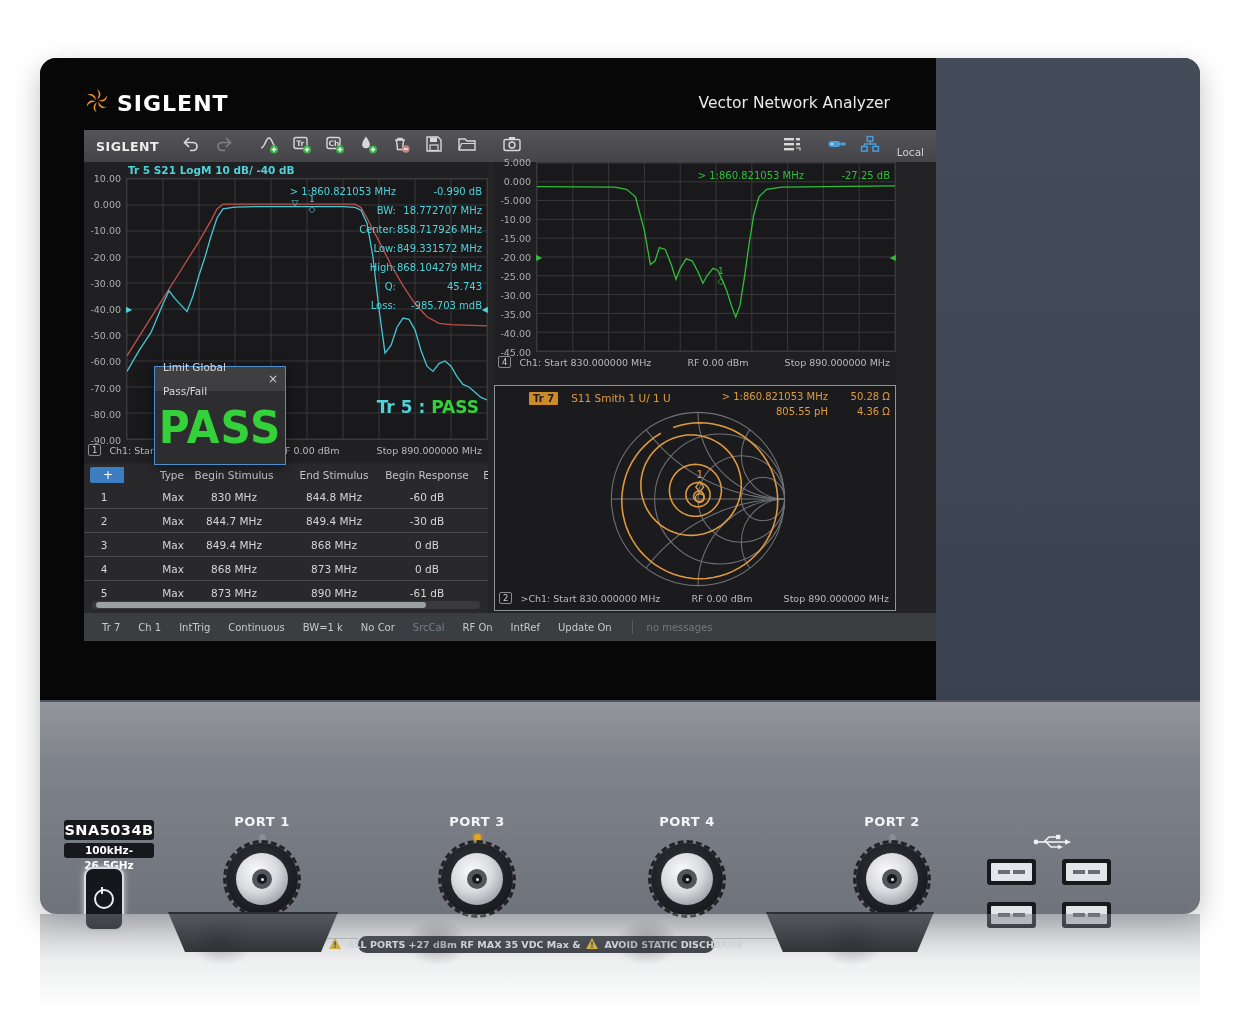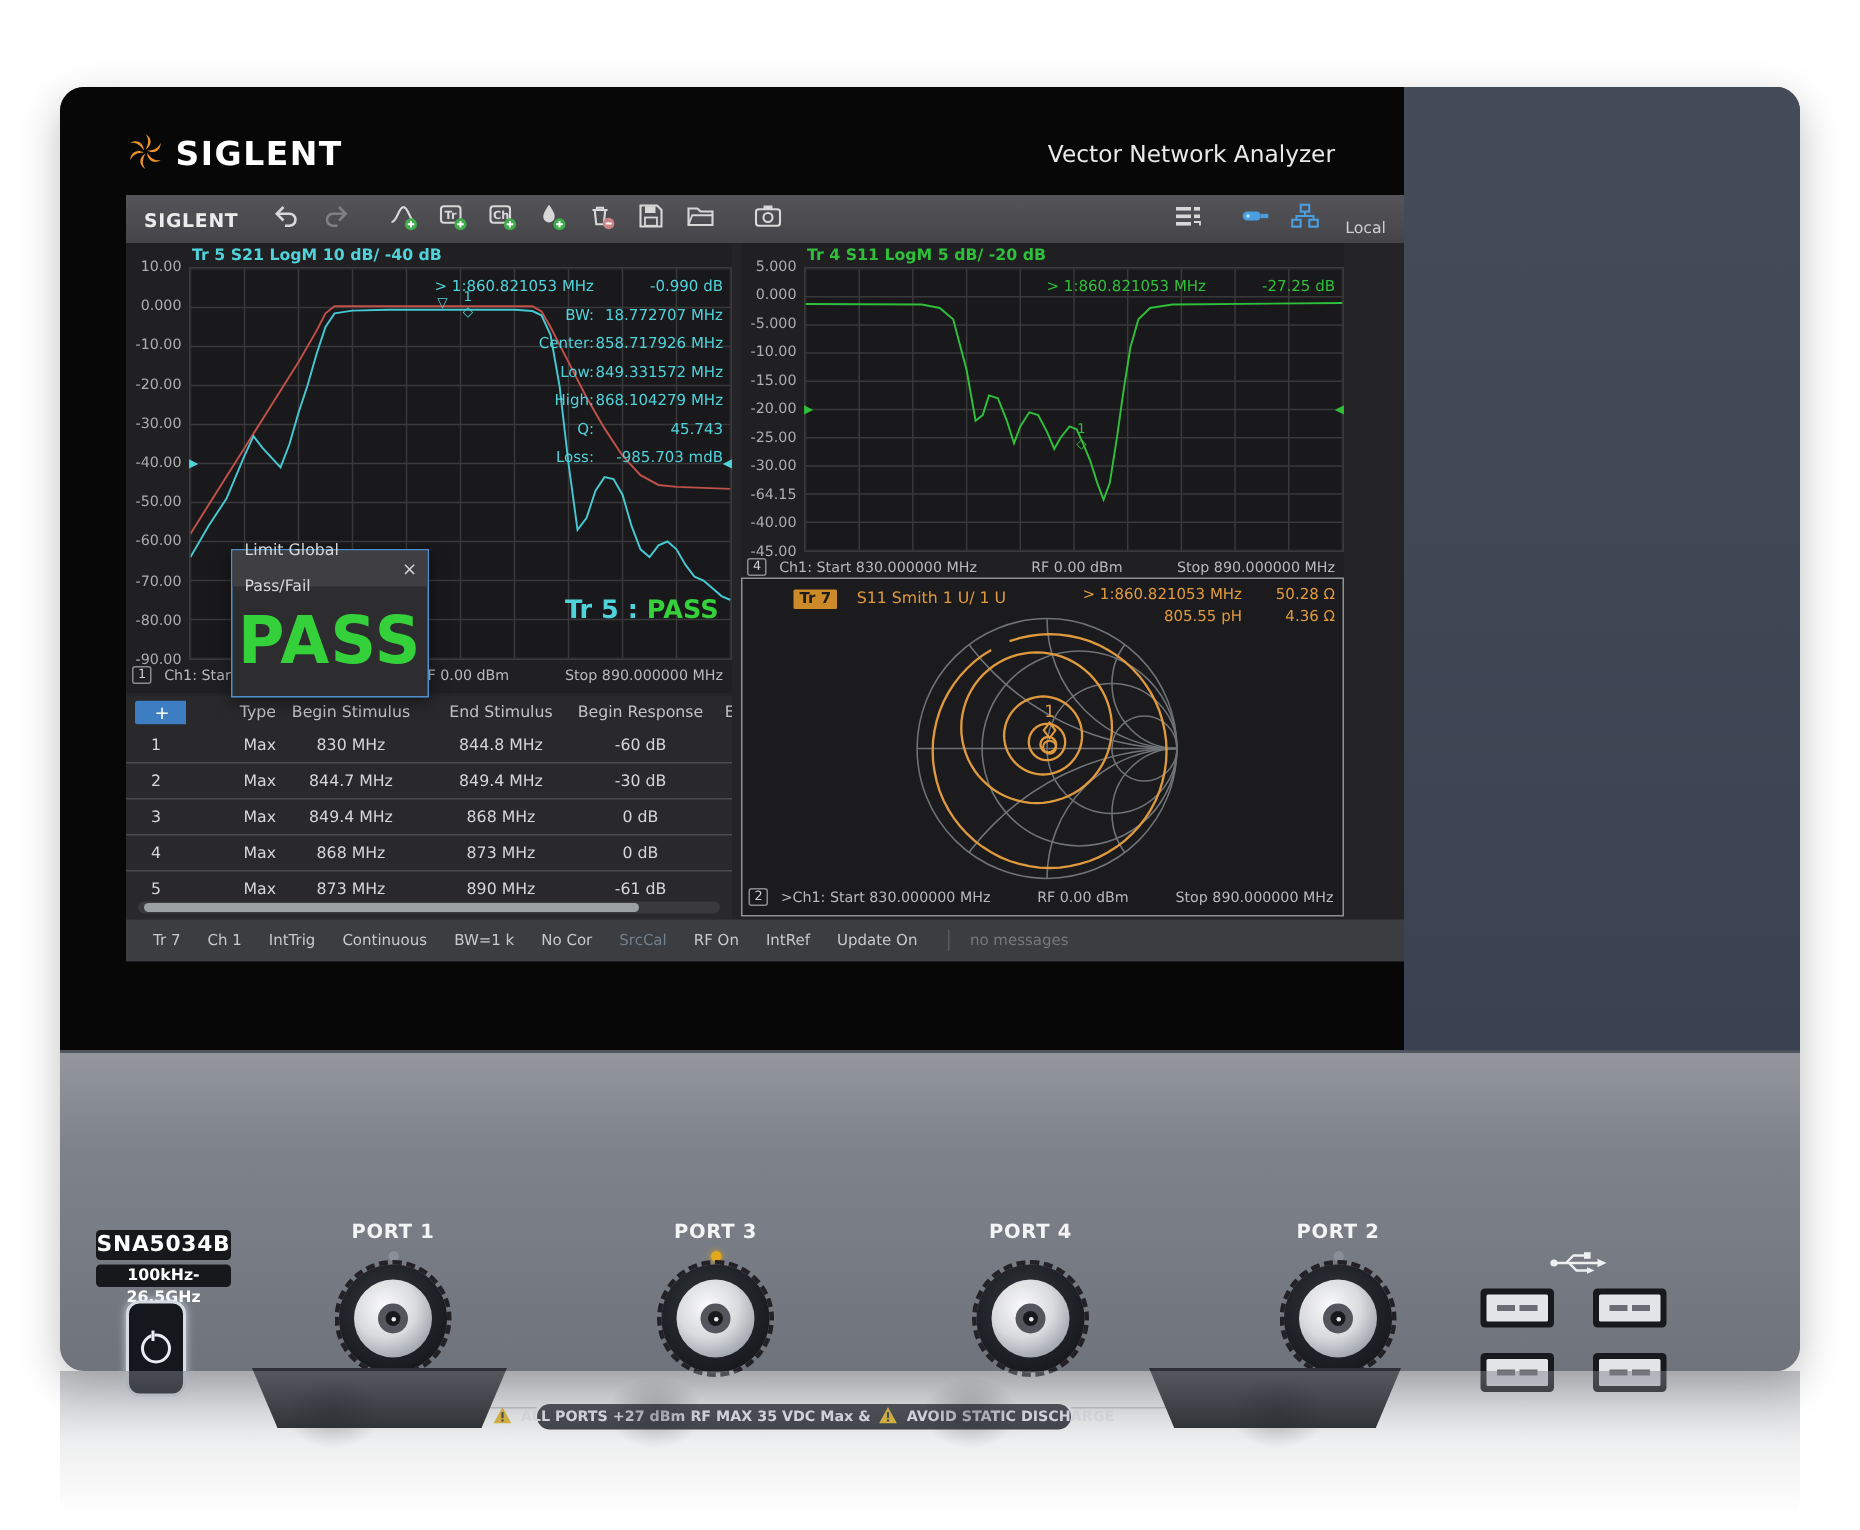--- a/index.html
+++ b/index.html
@@ -342,32 +342,31 @@
           </div>
           <div class="pfooter">
             <span class="fnum">1</span>
             <span class="fl">Ch1: Start 830.000000 MHz</span>
             <span class="fm">RF 0.00 dBm</span>
             <span class="fr">Stop 890.000000 MHz</span>
           </div>
         </div>
 
         <div class="plot" id="plot-tr4">
-          <div class="phead">Tr 4   S11  LogM  5 dB/  -20 dB</div>
           <div class="pbody">
             <div class="yaxis">
                 <span class="tick" style="top: 0%;">5.000</span>
                 <span class="tick" style="top: 10%;">0.000</span>
                 <span class="tick" style="top: 20%;">-5.000</span>
                 <span class="tick" style="top: 30%;">-10.00</span>
                 <span class="tick" style="top: 40%;">-15.00</span>
                 <span class="tick" style="top: 50%;">-20.00</span>
                 <span class="tick" style="top: 60%;">-25.00</span>
                 <span class="tick" style="top: 70%;">-30.00</span>
-                <span class="tick" style="top: 80%;">-64.15</span>
+                <span class="tick" style="top: 80%;">-35.00</span>
                 <span class="tick" style="top: 90%;">-40.00</span>
                 <span class="tick" style="top: 100%;">-45.00</span>
               </div>
             <div class="parea">
               <svg class="plotsvg" viewBox="0 0 100 100" preserveAspectRatio="none">
                   <g class="grid">
                     <line x1="0" y1="0" x2="0" y2="100"></line>
                     <line x1="10" y1="0" x2="10" y2="100"></line>
                     <line x1="20" y1="0" x2="20" y2="100"></line>
                     <line x1="30" y1="0" x2="30" y2="100"></line>

